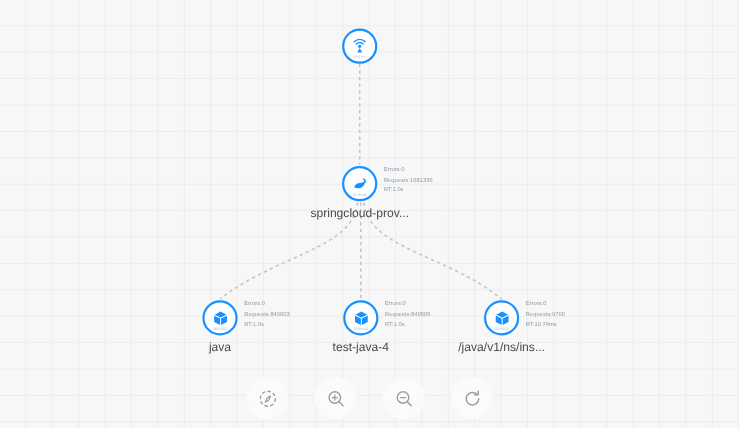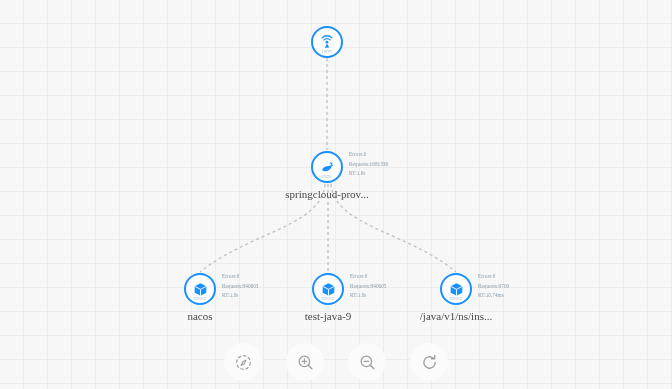--- a/index.html
+++ b/index.html
@@ -16,21 +16,20 @@
     position: relative;
     width: 672px;
     height: 389px;
     background-color: #f7f7f7;
     background-image:
       linear-gradient(to right, #ececec 1px, transparent 1px),
       linear-gradient(to bottom, #ececec 1px, transparent 1px);
     background-size: 24px 24px;
     background-position: -1px -1px;
     overflow: hidden;
-    font-family: Liberation Serif, serif;
   }
 
   #edges {
     position: absolute;
     left: 0;
     top: 0;
     width: 672px;
     height: 389px;
     pointer-events: none;
   }
@@ -181,40 +180,40 @@
           <path d="M12 11.8v9" stroke="#ffffff" stroke-width="1.3"></path>
         </svg>
       </span>
       <div class="node-sub">SERVICE</div>
     </div>
     <div class="node-stats">
       <div>Errors:0</div>
       <div>Requests:840603</div>
       <div>RT:1.0s</div>
     </div>
-    <div class="node-label">nacos</div>
+    <div class="node-label">java</div>
   </div>
 
   <div class="node" style="left:328px; top:289px;">
     <div class="node-circle">
       <span>
         <svg width="17" height="17" viewBox="0 0 24 24" fill="none">
           <path d="M12 3.2l8.2 4.3v9L12 20.8 3.8 16.5v-9z" fill="#1890ff"></path>
           <path d="M3.8 7.5L12 11.8l8.2-4.3" stroke="#ffffff" stroke-width="1.3" fill="none"></path>
           <path d="M12 11.8v9" stroke="#ffffff" stroke-width="1.3"></path>
         </svg>
       </span>
       <div class="node-sub">SERVICE</div>
     </div>
     <div class="node-stats">
       <div>Errors:0</div>
       <div>Requests:840605</div>
       <div>RT:1.0s</div>
     </div>
-    <div class="node-label">test-java-9</div>
+    <div class="node-label">test-java-4</div>
   </div>
 
   <div class="node" style="left:456px; top:289px;">
     <div class="node-circle">
       <span>
         <svg width="17" height="17" viewBox="0 0 24 24" fill="none">
           <path d="M12 3.2l8.2 4.3v9L12 20.8 3.8 16.5v-9z" fill="#1890ff"></path>
           <path d="M3.8 7.5L12 11.8l8.2-4.3" stroke="#ffffff" stroke-width="1.3" fill="none"></path>
           <path d="M12 11.8v9" stroke="#ffffff" stroke-width="1.3"></path>
         </svg>

